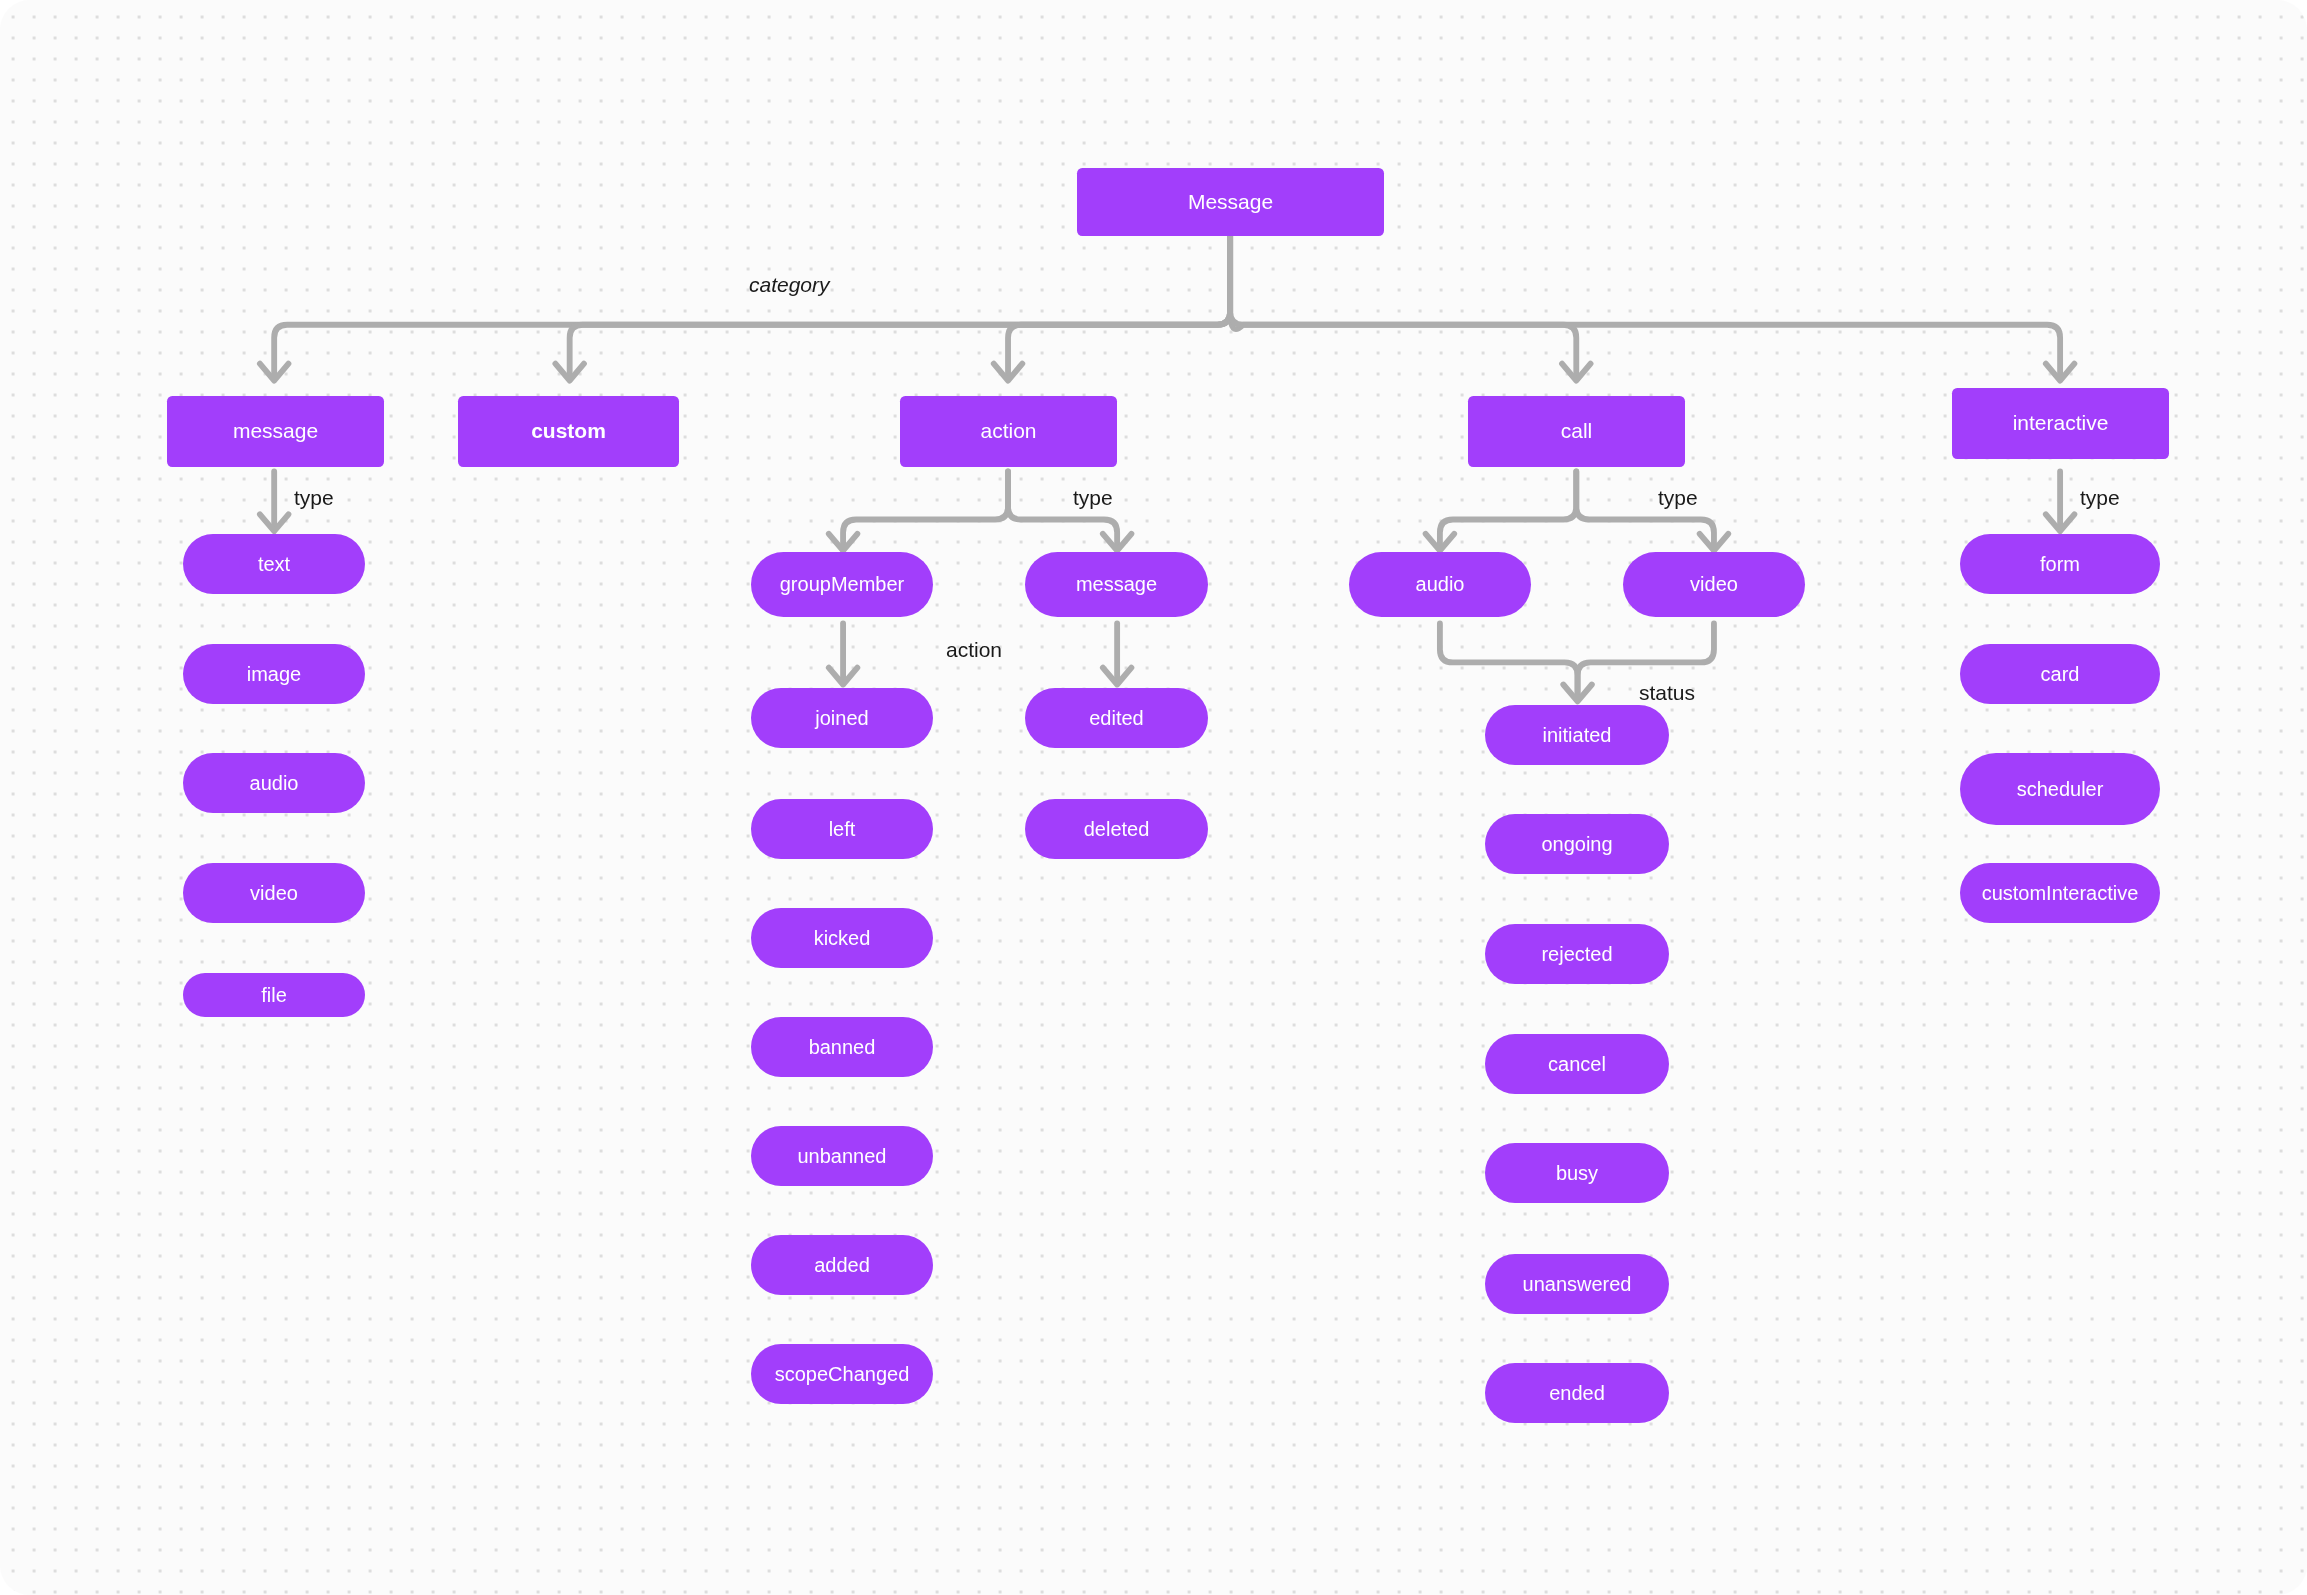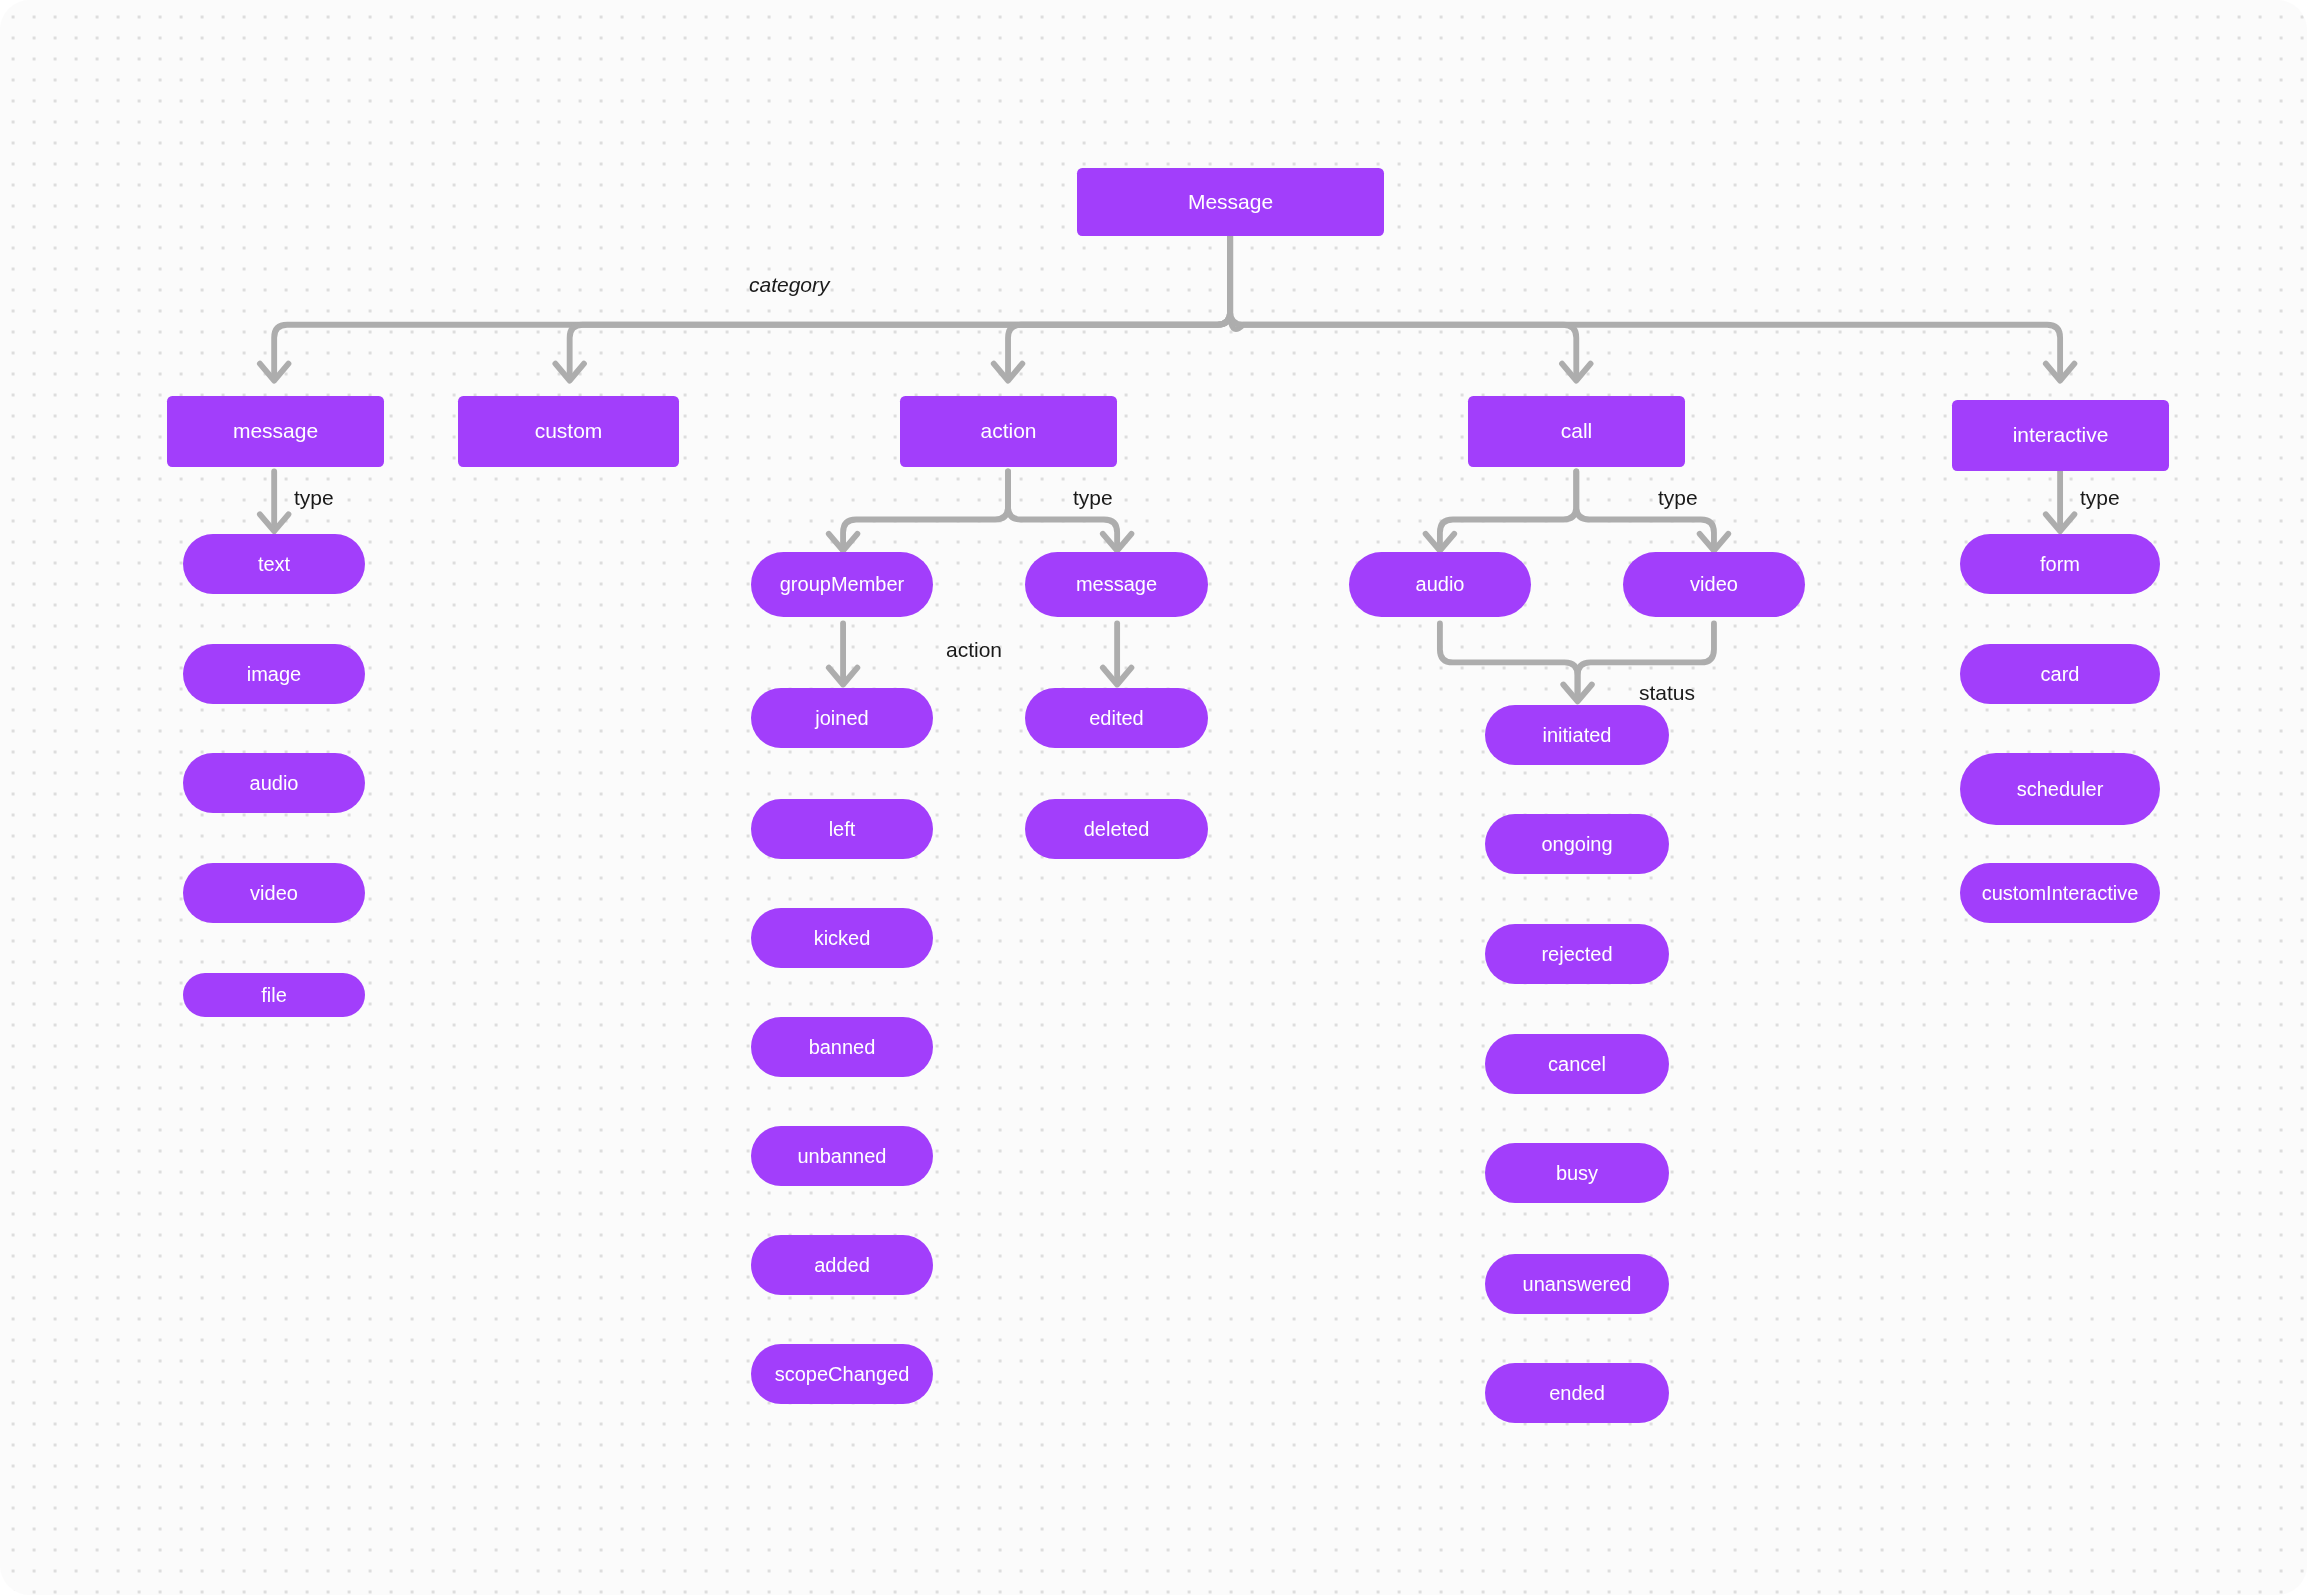--- a/index.html
+++ b/index.html
@@ -118,24 +118,24 @@
       <use href="#arrowhead" x="2429" y="1080"></use>
       <use href="#arrowhead" x="3172" y="818"></use>
     </g>
   </svg>
 
   <div class="node root" style="left:1077px; top:168px; width:307px; height:68px;">Message</div>
 
   <div class="edge-label" style="left:749px; top:273px;font-style:italic;">category</div>
 
   <div class="node cat" style="left:167px; top:396px; width:217px; height:71px;">message</div>
-  <div class="node cat" style="left:458px; top:396px; width:221px; height:71px;">custom</div>
+  <div class="node cat" style="left:458px; top:396px; width:221px; height:71px;font-weight:bold;">custom</div>
   <div class="node cat" style="left:900px; top:396px; width:217px; height:71px;">action</div>
   <div class="node cat" style="left:1468px; top:396px; width:217px; height:71px;">call</div>
-  <div class="node cat" style="left:1952px; top:400px; width:217px; height:71px;">interactive</div>
+  <div class="node cat" style="left:1952px; top:388px; width:217px; height:71px;">interactive</div>
 
   <div class="edge-label" style="left:294px; top:486px;">type</div>
   <div class="edge-label" style="left:1073px; top:486px;">type</div>
   <div class="edge-label" style="left:1658px; top:486px;">type</div>
   <div class="edge-label" style="left:2080px; top:486px;">type</div>
   <div class="edge-label" style="left:946px; top:638px;">action</div>
   <div class="edge-label" style="left:1639px; top:681px;">status</div>
 
   <div class="node leaf" style="left:183px; top:534px; width:182px; height:60px;">text</div>
   <div class="node leaf" style="left:183px; top:644px; width:182px; height:60px;">image</div>

